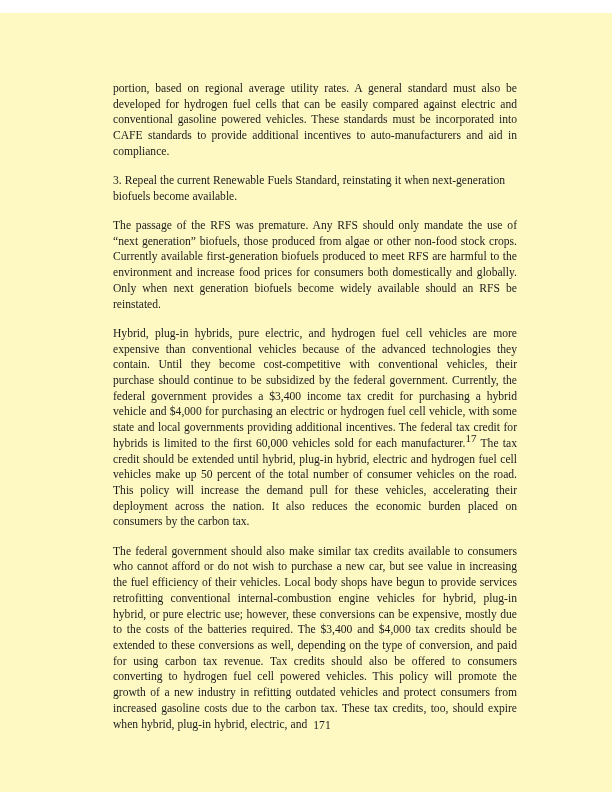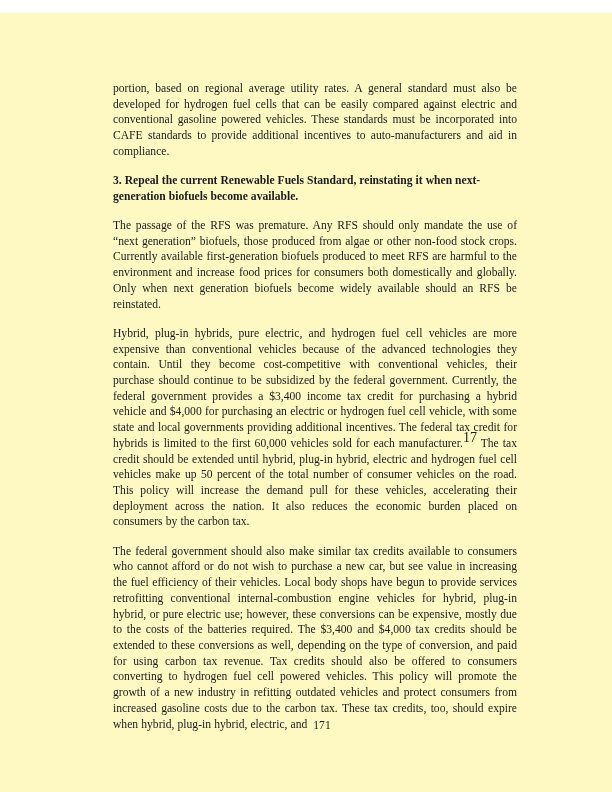--- a/index.html
+++ b/index.html
@@ -38,29 +38,29 @@
     text-align: justify;
     text-justify: inter-word;
     -webkit-hyphens: none;
     hyphens: none;
     word-spacing: 0.02em;
   }
   p.heading-par {
     margin: 0 0 13.5px 0;
     font-size: 11.6px;
     line-height: 15.72px;
-    font-weight: bold;
+    font-weight: normal;
     text-align: left;
     word-spacing: 0.01em;
   }
   p.last-par {
     margin: 0 0 0 0;
   }
   sup.footnote-ref {
-    font-size: 14px;
+    font-size: 11px;
     vertical-align: super;
     line-height: 0;
   }
   .page-number {
     position: absolute;
     left: 16px;
     top: 705px;
     width: 612px;
     text-align: center;
     font-size: 11.6px;

